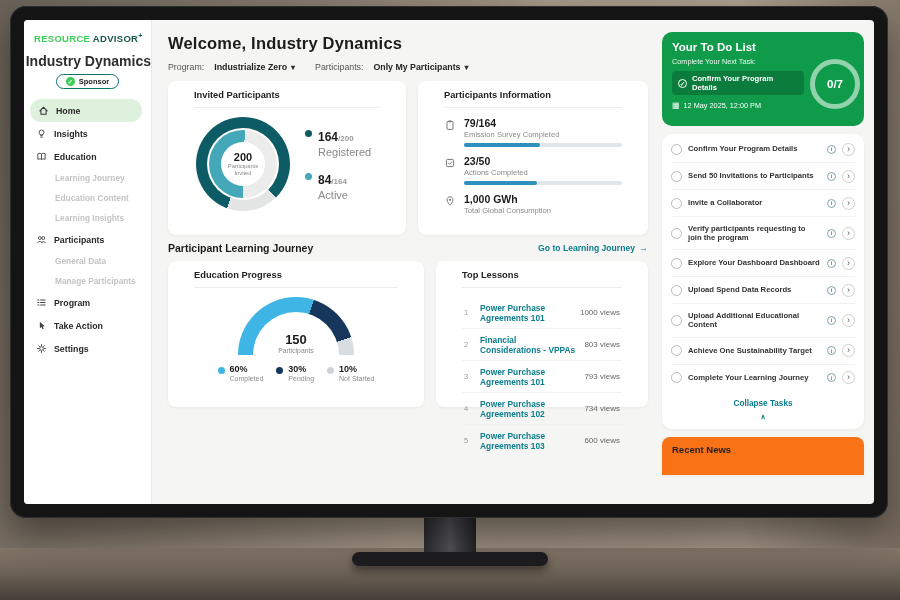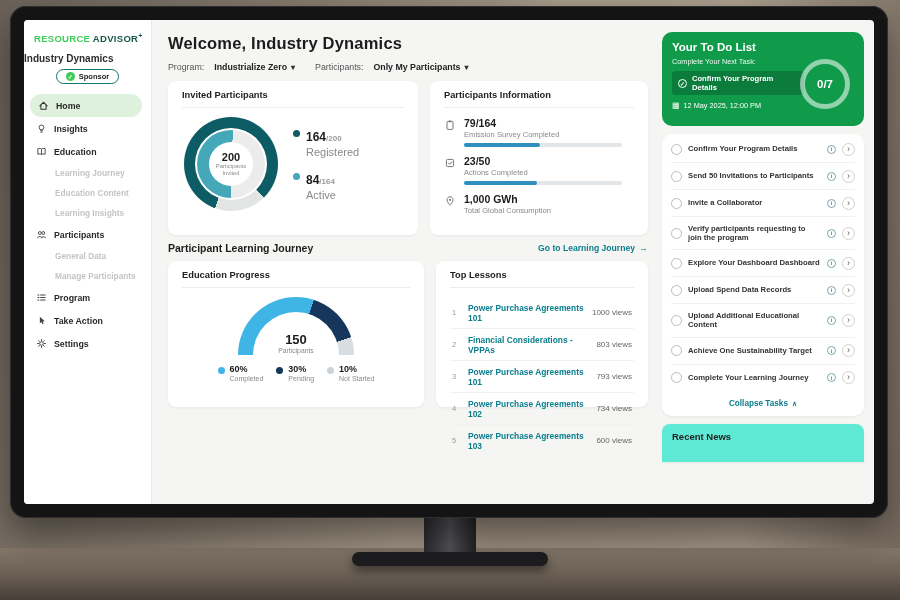--- a/index.html
+++ b/index.html
@@ -21,21 +21,21 @@
     box-shadow: 0 16px 36px rgba(0,0,0,.45), inset 0 0 0 1px #2e2e31; }
   .screen { position:absolute; left:14px; top:14px; right:14px; bottom:14px;
     background:#f5f5f3; border-radius:4px; overflow:hidden; display:flex; }
 
   
   .sidebar { width:128px; min-width:128px; background:#fff; border-right:1px solid #e8e8e6; padding-top:10px; }
   .logo { padding:2px 10px 7px; font-size:9.5px; font-weight:bold; letter-spacing:.3px; white-space:nowrap; }
   .logo-a { color:#3dcd58; }
   .logo-b { color:#17584a; }
   .logo-plus { color:#17584a; font-size:7px; vertical-align:super; font-weight:bold; }
-  .org { text-align:left; font-size:10px; font-weight:bold; color:#2e2e2e; margin:2px 0 5px; }
+  .org { text-align:right; font-size:14px; font-weight:bold; color:#2e2e2e; margin:2px 0 5px; }
   .badge { display:flex; align-items:center; gap:4px; border:1px solid #0f766e; border-radius:10px;
     padding:2px 9px; font-size:7.5px; font-weight:bold; color:#222; margin:0 auto 10px; width:fit-content; background:#fff; cursor:pointer; }
   .badge-dot { width:9px; height:9px; border-radius:50%; background:#3dcd58; color:#fff; font-size:6px;
     display:flex; align-items:center; justify-content:center; }
   .badge-dot::before { content:"✓"; }
   .nav { display:flex; flex-direction:column; }
   .nav-item { display:flex; align-items:center; gap:7px; padding:6px 12px; font-size:8.8px; font-weight:bold; color:#2a2a2a; cursor:pointer; }
   .nav-item .nicon { width:11px; height:11px; display:inline-flex; flex:none; }
   .nav-item.active { background:#def1dc; border-radius:13px; margin:0 9px 0 6px; padding:6px 6px 6px 8px; }
   .nav-item.sub { padding:5px 12px 5px 31px; color:#c4c4c2; font-size:8.3px; }
@@ -45,21 +45,21 @@
   .welcome { font-size:16.5px; font-weight:bold; color:#1c1c1c; margin:2px 0 9px; letter-spacing:.2px; }
   .filters { display:flex; align-items:center; gap:10px; font-size:8.8px; margin-bottom:9px; }
   .flabel { color:#555; }
   .fvalue { font-weight:bold; color:#222; display:inline-flex; align-items:center; gap:4px; cursor:pointer; }
   .caret::before { content:"▾"; font-size:8px; color:#333; }
   .section-row { display:flex; justify-content:space-between; align-items:center; margin:4px 0 7px; }
   .section-title { font-size:10.5px; font-weight:bold; color:#1d1d1d; }
   .tlink { font-size:8.6px; font-weight:bold; color:#0a7d8c; cursor:pointer; display:inline-flex; align-items:center; gap:4px; }
   .arrow-r::before { content:"→"; font-size:9px; }
   .cards-row { display:flex; gap:12px; margin-bottom:7px; }
-  .card { background:#fff; border-radius:8px; box-shadow:0 1px 3px rgba(0,0,0,.06); padding:9px 14px; }
+  .card { background:#fff; border-radius:8px; box-shadow:0 1px 3px rgba(0,0,0,.06); padding:9px 26px; }
   .card-title { font-size:9.3px; font-weight:bold; color:#222; padding-bottom:7px; border-bottom:1px solid #ececea; margin-bottom:9px; }
   .card-invited { width:250px; height:154px; }
   .card-info { flex:1; height:154px; }
   .card-edu { width:256px; height:146px; }
   .card-lessons { flex:1; height:146px; }
 
   
   .donut-wrap { display:flex; align-items:center; gap:15px; padding-left:2px; }
   .donut { position:relative; width:94px; height:94px; flex:none; }
   .ring-outer { position:absolute; inset:0; border-radius:50%;
@@ -117,37 +117,37 @@
   .todo-green { background:#0f9b4a; border-radius:10px; padding:9px 10px; color:#fff; position:relative; margin-bottom:8px; min-height:94px; }
   .tg-title { font-size:11.5px; font-weight:bold; margin-bottom:4px; }
   .tg-sub { font-size:7.3px; opacity:.92; margin-bottom:5px; }
   .tg-chip { display:flex; align-items:center; gap:5px; background:#0b7c3b; border-radius:4px; padding:3px 6px;
     font-size:7.6px; font-weight:bold; width:fit-content; max-width:132px; margin-bottom:6px; cursor:pointer; }
   .chip-check { width:9px; height:9px; border:1px solid #fff; border-radius:50%; font-size:6px;
     display:inline-flex; align-items:center; justify-content:center; flex:none; }
   .chip-check::before { content:"✓"; }
   .tg-date { display:flex; align-items:center; gap:4px; font-size:7.3px; }
   .cal-icon::before { content:"▦"; font-size:8px; }
-  .tg-ring { position:absolute; right:14px; top:27px; width:50px; height:50px; border-radius:50%;
+  .tg-ring { position:absolute; right:4px; top:27px; width:50px; height:50px; border-radius:50%;
     border:5px solid rgba(255,255,255,.55); display:flex; align-items:center; justify-content:center;
     font-size:11.5px; font-weight:bold; }
   .todo-card { background:#fff; border-radius:10px; padding:2px 9px 4px; box-shadow:0 1px 3px rgba(0,0,0,.06); }
   .task-row { display:flex; align-items:center; gap:6px; padding:6.5px 0; border-bottom:1px solid #f1f1ef; cursor:pointer; }
   .task-check { width:11px; height:11px; border:1.2px solid #b9bdbd; border-radius:50%; flex:none; cursor:pointer; }
   .task-label { flex:1; font-size:7.7px; font-weight:bold; color:#333; line-height:1.25; }
   .info-icon { width:9px; height:9px; border:1px solid #7fa3ad; border-radius:50%; color:#5b8fa0; font-size:6px;
     display:flex; align-items:center; justify-content:center; flex:none; font-weight:bold; }
   .info-icon::before { content:"i"; }
   .task-chev { width:13px; height:13px; border:1px solid #cfcfcd; border-radius:50%;
     display:flex; align-items:center; justify-content:center; color:#555; flex:none; }
   .task-chev::before { content:"›"; font-size:9px; line-height:1; }
   .collapse { display:flex; justify-content:center; align-items:center; gap:4px; padding:8px 0 4px;
-    font-size:8.2px; font-weight:bold; color:#0a7d8c; cursor:pointer; }
+    font-size:8.2px; font-weight:bold; color:#0a7d8c; cursor:pointer;flex-direction:column; }
   .chev-up::before { content:"∧"; font-size:7px; }
-  .news-card { background:#5eead4; border-radius:8px 8px 0 0; margin-top:8px; padding:7px 10px 20px;
+  .news-card { background:#f97316; border-radius:8px 8px 0 0; margin-top:8px; padding:7px 10px 20px;
     font-size:9.5px; font-weight:bold; color:#222; box-shadow:0 1px 3px rgba(0,0,0,.06); }
   svg { display:block; }
 </style>
 </head>
 <body>
 
 <div class="bg-glow"></div>
 <div class="desk"></div>
 <div class="stand-neck"></div>
 <div class="stand-base"></div>

